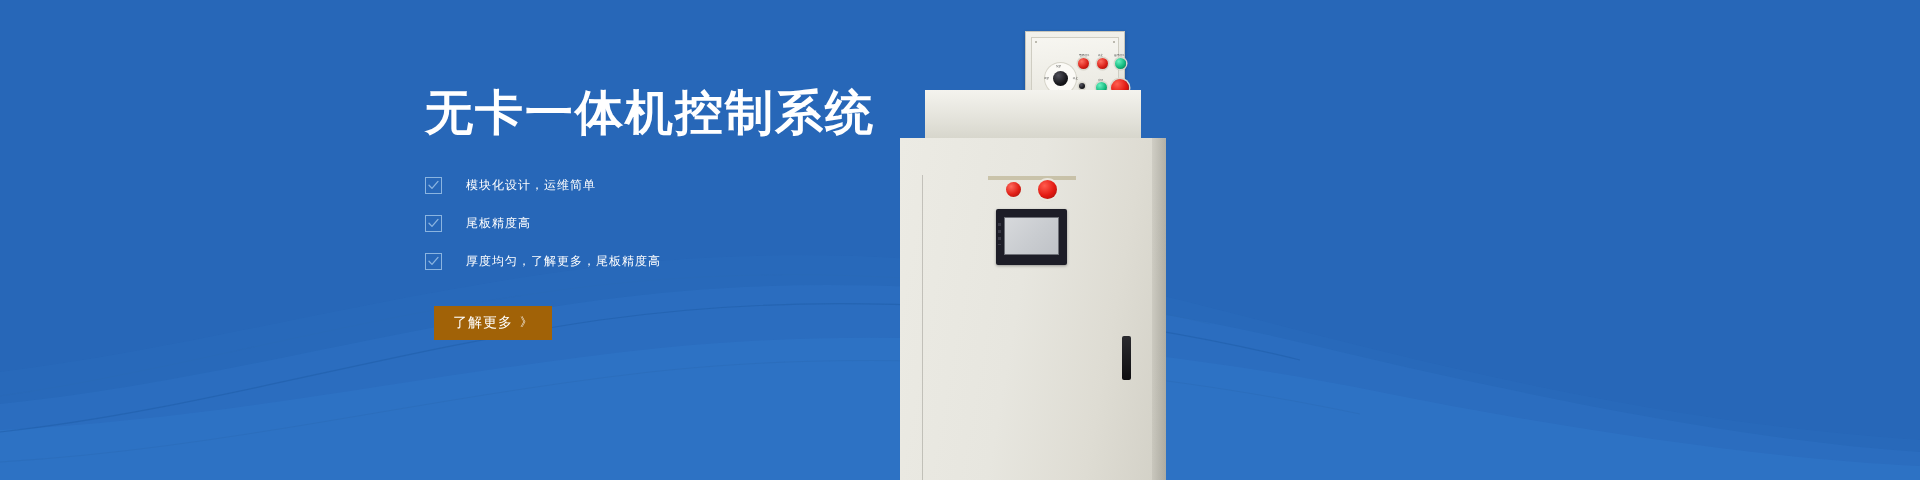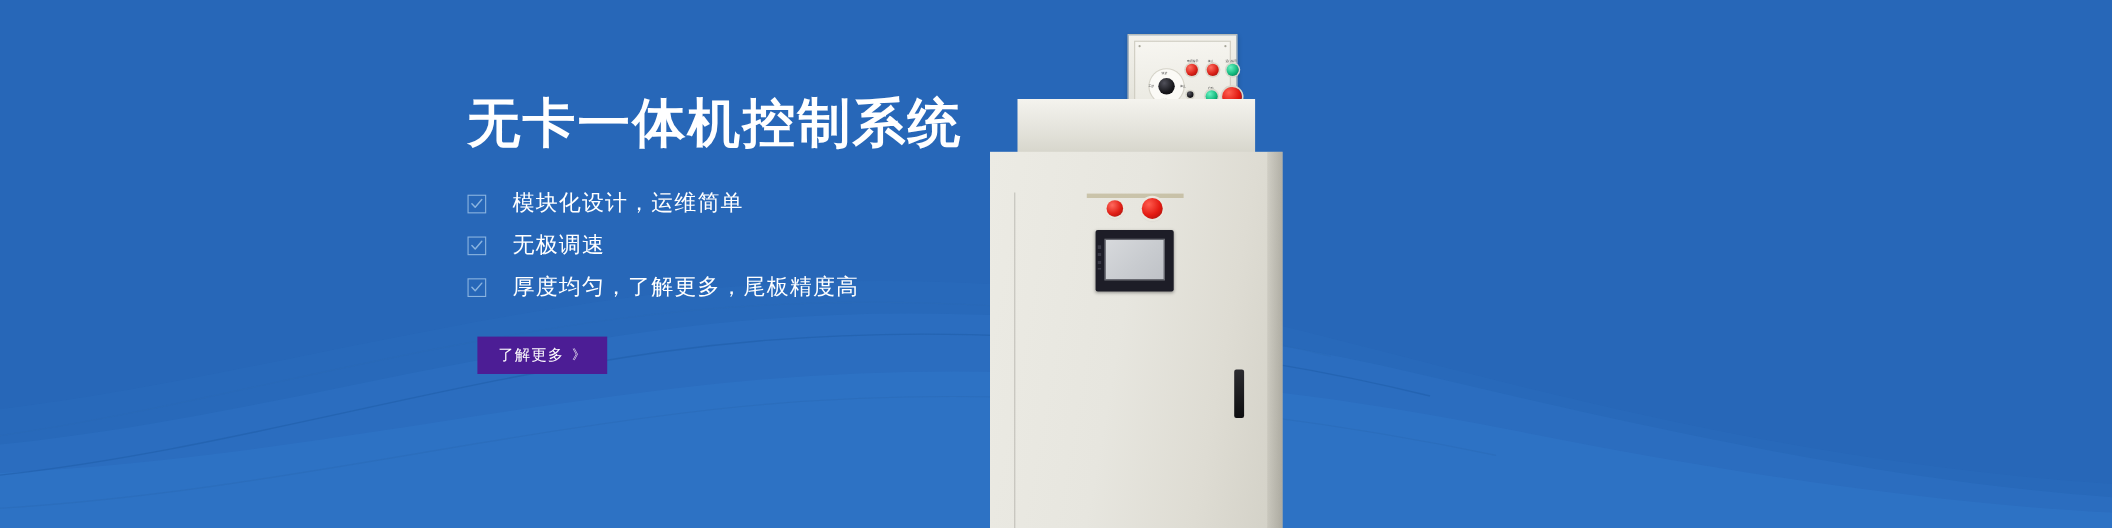--- a/index.html
+++ b/index.html
@@ -59,36 +59,36 @@
     margin-right: 24px;
     flex: 0 0 auto;
     position: relative;
   }
   .check-box svg {
     position: absolute;
     left: 1px;
     top: 1px;
   }
   .feature-text {
-    font-size: 20px;
+    font-size: 12px;
     color: #ffffff;
     letter-spacing: 1px;
     white-space: nowrap;
     line-height: 17px;
   }
 
   .cta-button {
     display: inline-flex;
     align-items: center;
     justify-content: center;
     margin-top: 16px;
     margin-left: 9px;
     width: 118px;
     height: 34px;
-    background: #4c1d95;
+    background: #a16207;
     border: none;
     cursor: pointer;
     color: #ffffff;
     font-size: 14px;
     letter-spacing: 1px;
     font-family: "Liberation Sans", "DejaVu Sans", sans-serif;
     padding: 0;
   }
   .cta-button .chev {
     margin-left: 7px;
@@ -322,21 +322,21 @@
         </span>
         <span class="feature-text">模块化设计，运维简单</span>
       </li>
 
       <li class="feature-item">
         <span class="check-box">
           <svg width="13" height="13" viewBox="0 0 13 13">
             <path d="M2 6.2 L5 9.4 L11 2.4" fill="none" stroke="#8ab4e0" stroke-width="1.3" stroke-linecap="round" stroke-linejoin="round"></path>
           </svg>
         </span>
-        <span class="feature-text">无极调速</span>
+        <span class="feature-text">尾板精度高</span>
       </li>
 
       <li class="feature-item">
         <span class="check-box">
           <svg width="13" height="13" viewBox="0 0 13 13">
             <path d="M2 6.2 L5 9.4 L11 2.4" fill="none" stroke="#8ab4e0" stroke-width="1.3" stroke-linecap="round" stroke-linejoin="round"></path>
           </svg>
         </span>
         <span class="feature-text">厚度均匀，了解更多，尾板精度高</span>
       </li>

